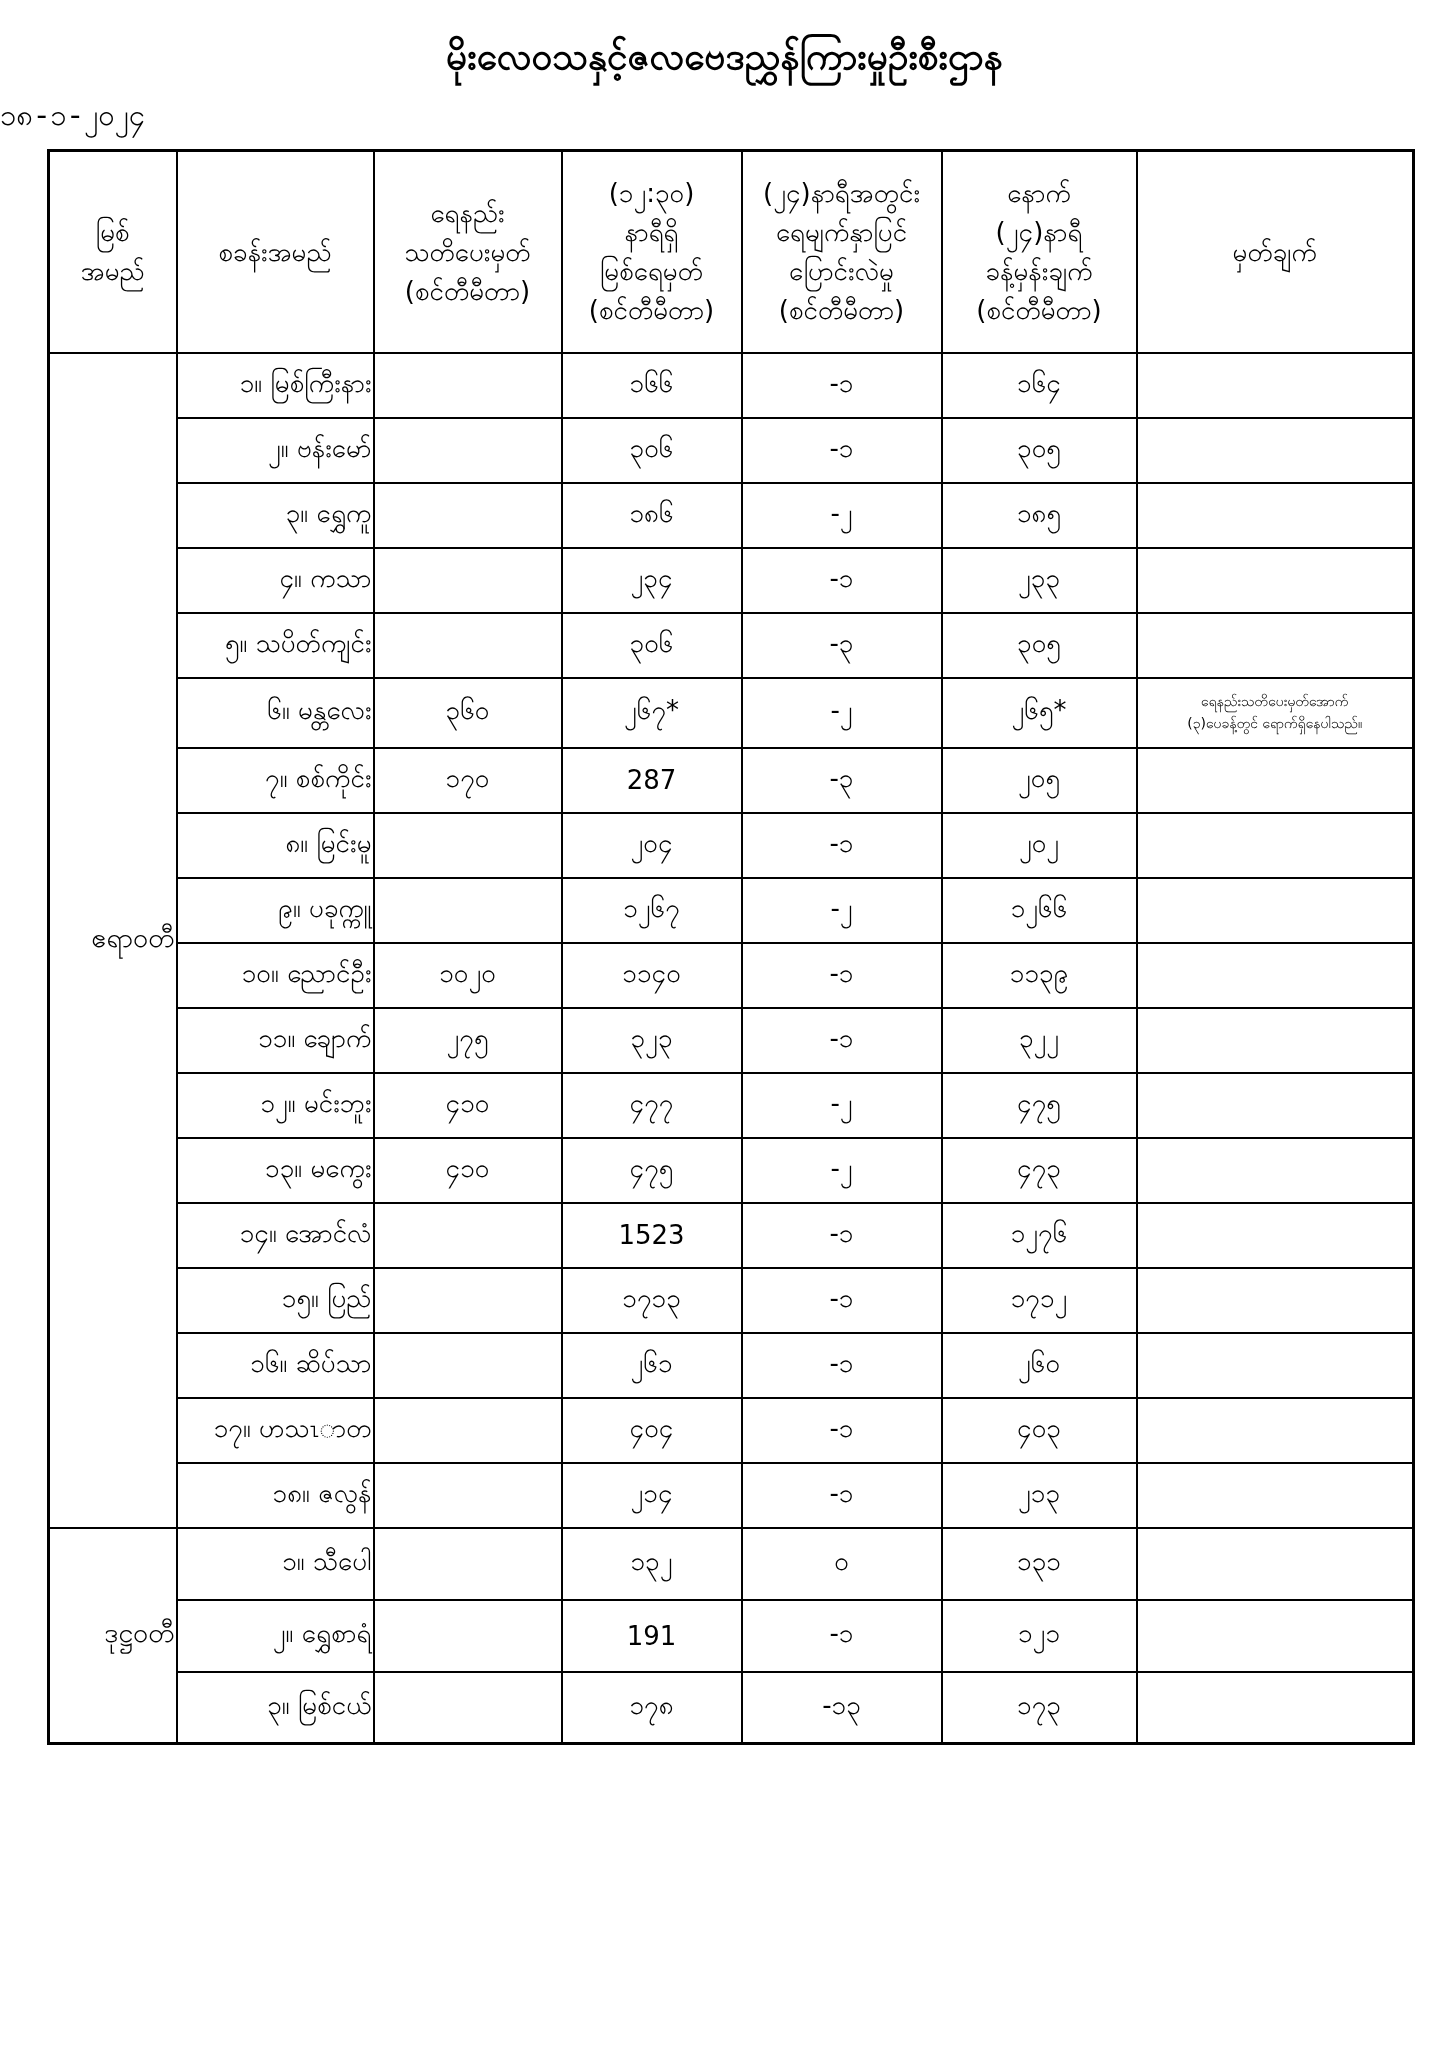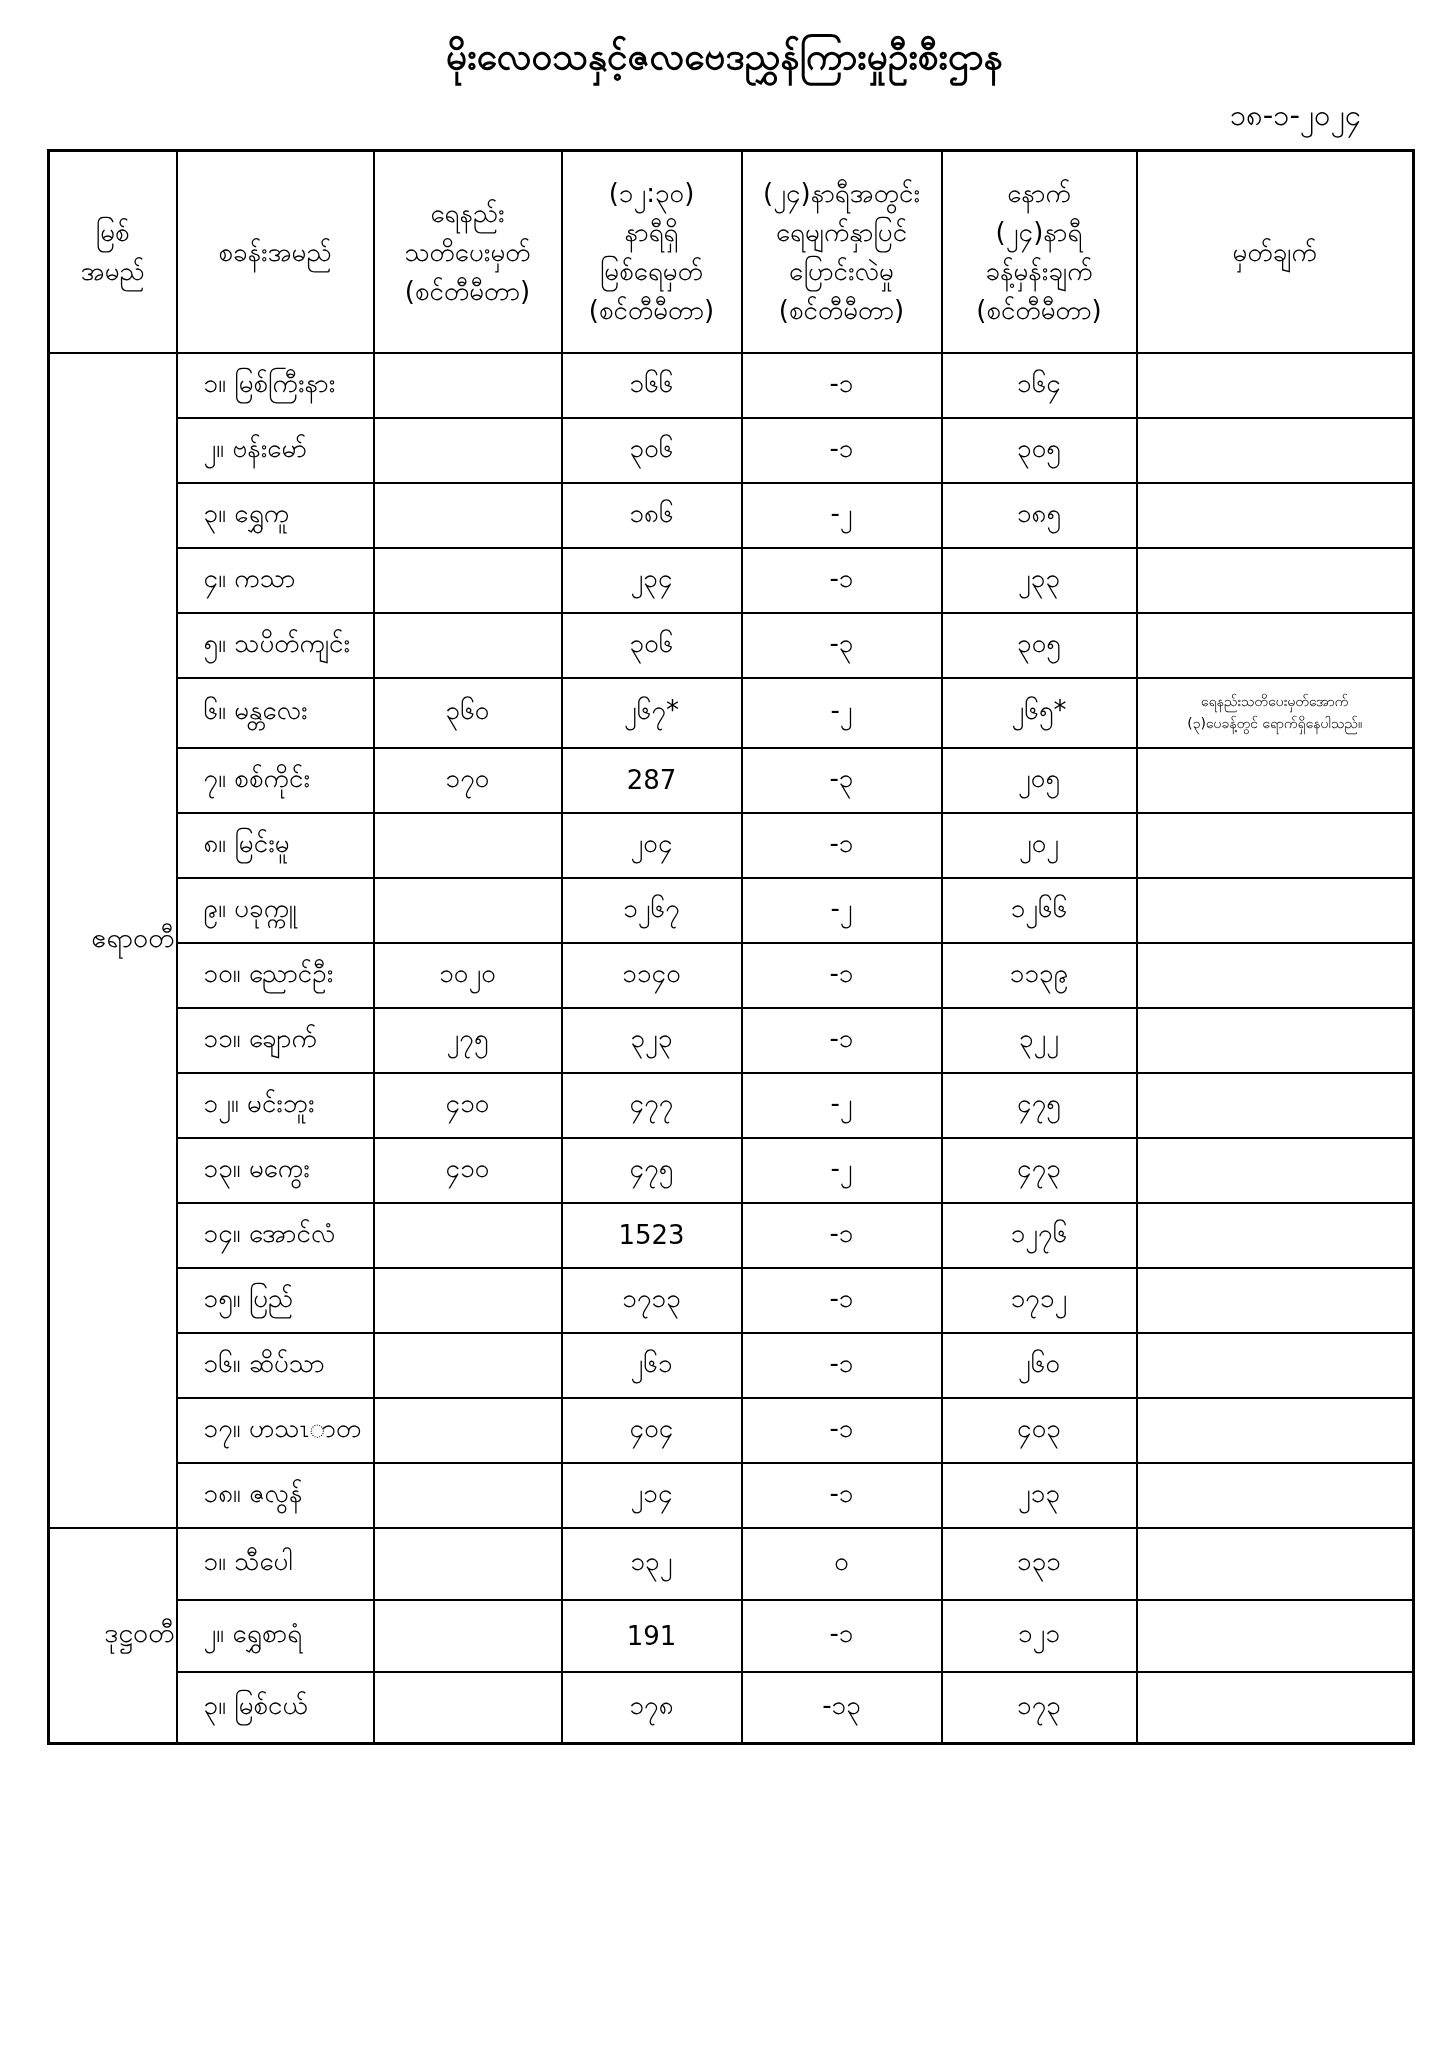--- a/index.html
+++ b/index.html
@@ -10,38 +10,38 @@
     -webkit-font-smoothing:antialiased;
   }
   .page { padding-top:34px; }
   .title-line1 {
     text-align:center; font-size:37px; font-weight:bold; line-height:1.25;
   }
   .title-line2 {
     text-align:center; font-size:34px; font-weight:bold; margin-top:10px; line-height:1.25;
   }
   .report-date {
-    text-align:right; padding-right:88px; font-size:29px; margin-top:16px;
+    text-align:left; padding-right:88px; font-size:29px; margin-top:16px;font-family:Liberation Mono, monospace;
   }
   table.levels {
     border-collapse:collapse; table-layout:fixed;
     margin-left:47px; margin-top:10px;
     border:3px solid #000;
   }
   table.levels th, table.levels td {
     border:2px solid #000;
     overflow:hidden;
   }
   table.levels th {
     font-weight:normal; font-size:26px; line-height:1.5;
     text-align:center; vertical-align:middle; white-space:pre-line;
     height:200px; padding:0 4px;
   }
   td.river-cell { text-align:right; vertical-align:middle; font-size:27px; }
-  td.station-cell { text-align:left; vertical-align:middle; padding-left:26px; font-size:26px; }
+  td.station-cell { text-align:right; vertical-align:middle; padding-left:26px; font-size:26px; }
   td.num-cell { text-align:center; vertical-align:middle; font-size:26px; }
   td.remark-cell {
     text-align:center; vertical-align:middle; font-size:14px;
     line-height:1.55; white-space:pre-line; padding:12px 6px;
   }
   tr.group-1-row { height:65px; }
   tr.group-2-row { height:72px; }
 </style>
 </head>
 <body>

